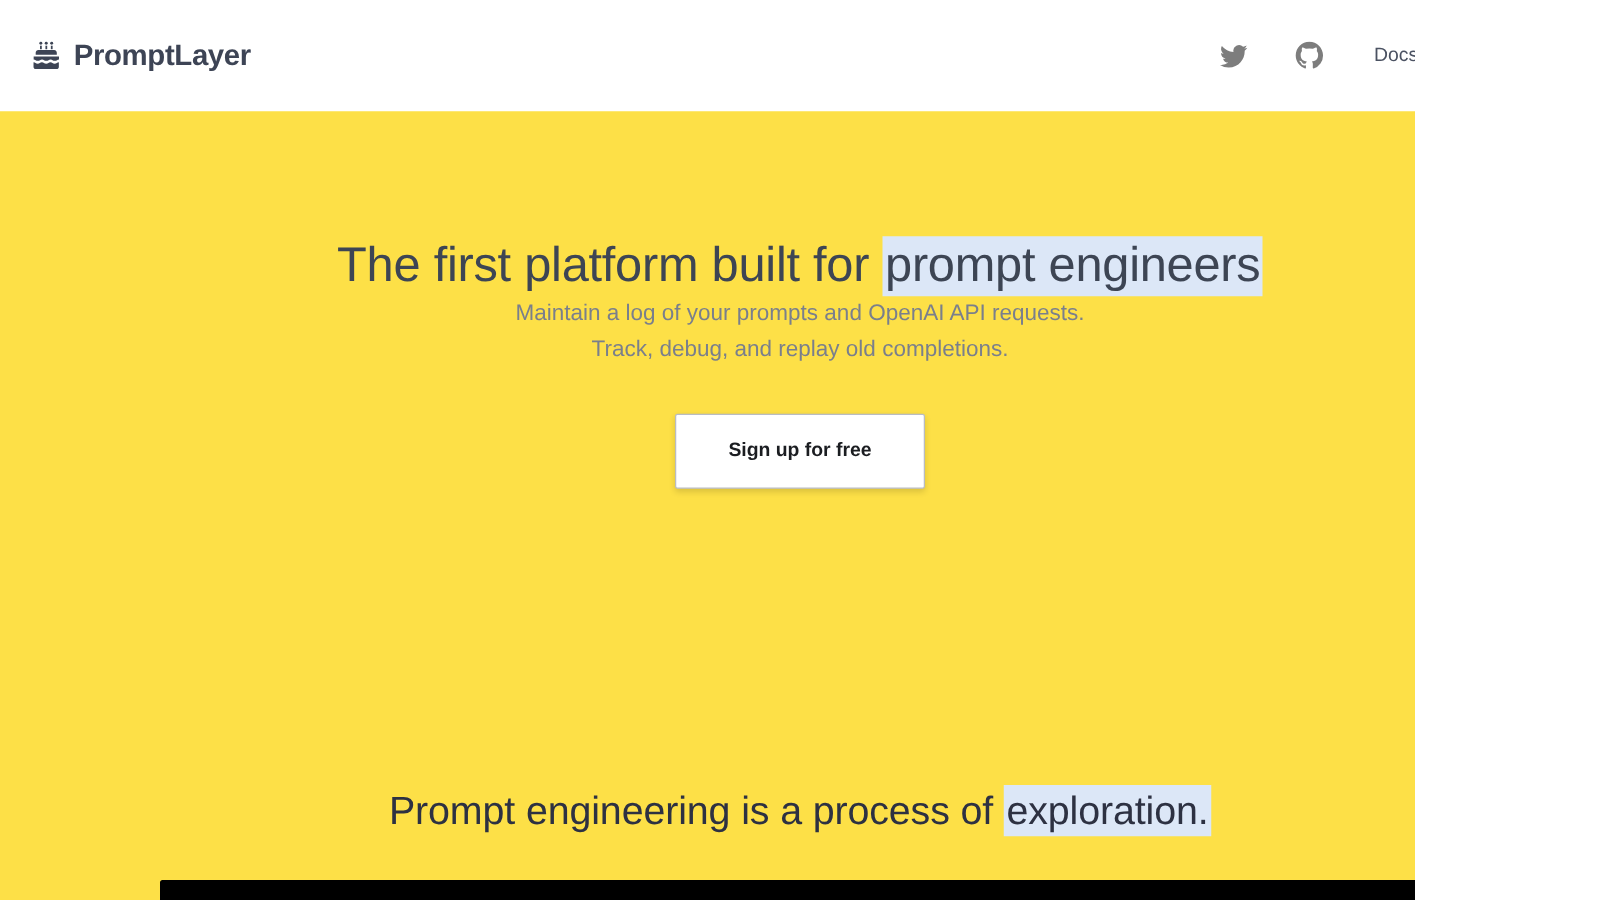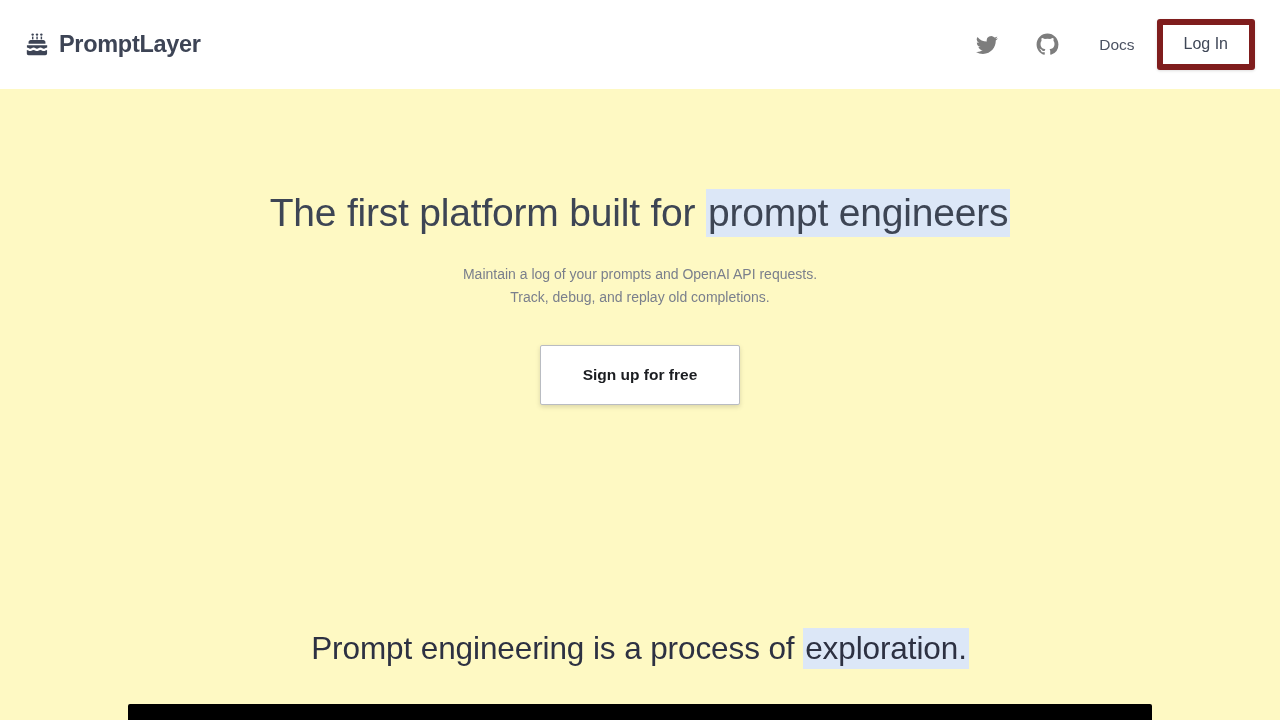--- a/index.html
+++ b/index.html
@@ -9,23 +9,23 @@
     width: 1280px;
     height: 720px;
     overflow: hidden;
     background: #ffffff;
     font-family: "Liberation Sans", sans-serif;
     -webkit-font-smoothing: antialiased;
   }
 
   .page {
     position: relative;
-    width: 1280px;
+    width: 1132px;
     height: 720px;
-    background: #fef9c3;
+    background: #fde047;
     overflow: hidden;
     padding-left: 46px;
   }
 
   
   .site-header {
     position: absolute;
     top: 0; left: 0;
     width: 1280px;
     height: 89px;
@@ -119,22 +119,21 @@
   }
 
   .hl {
     background: #dce7f7;
     padding: 2px 2px 3px;
     color: #3d4554;
     text-align: center;
   }
 
   .hero-sub {
-    margin-top: 27px;
-    font-size: 14px;
+    font-size: 18px;
     color: #7a7f8c;
     line-height: 1.63;
   }
   .hero-sub-line { display: block; white-space: nowrap; }
 
   .cta-wrap {
     margin-top: 36px;
     display: flex;
     justify-content: center;
   }

